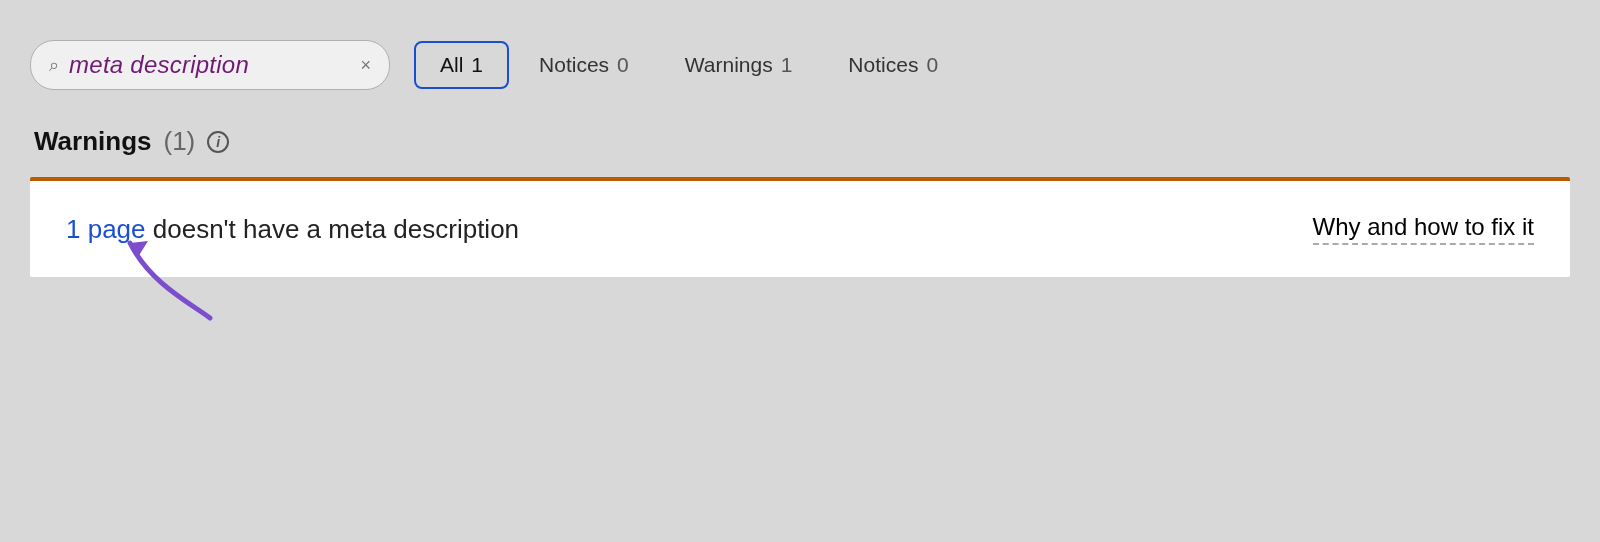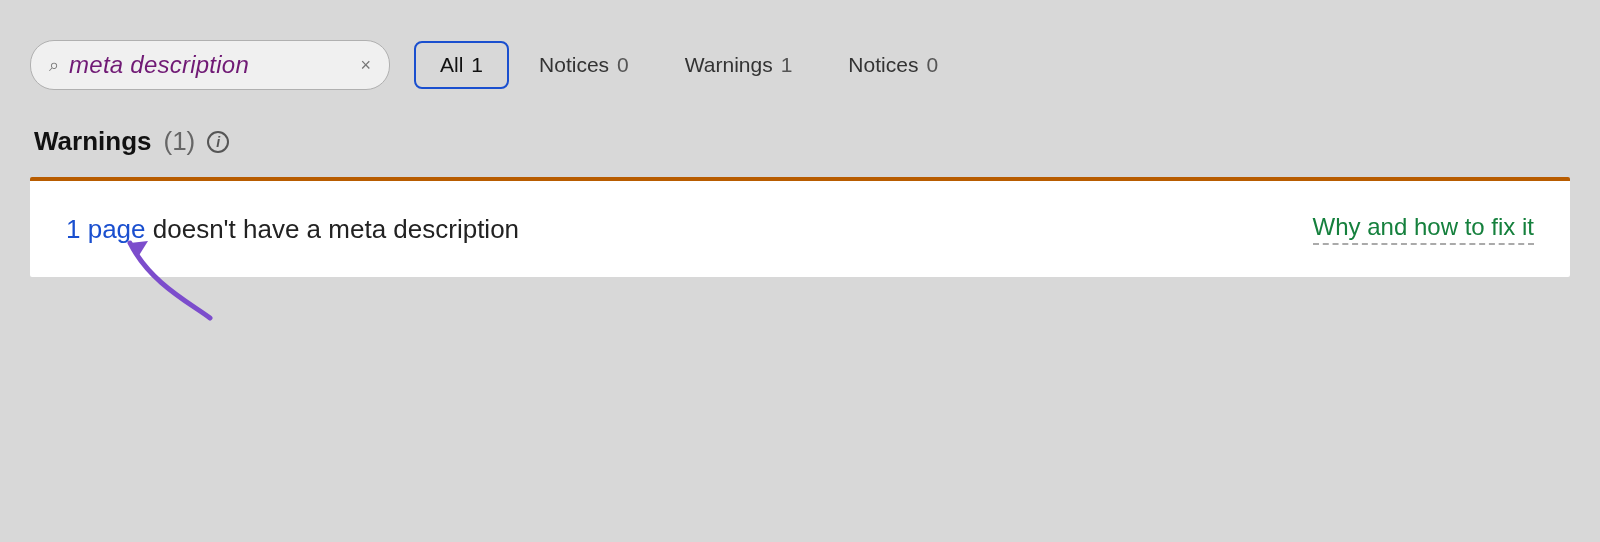--- a/index.html
+++ b/index.html
@@ -157,21 +157,21 @@
     }
 
     .card-link {
       color: #1a4fcf;
       text-decoration: none;
       cursor: pointer;
     }
 
     .fix-link {
       font-size: 24px;
-      color: #15803d;
+      color: #000000;
       border-bottom: 2px dashed #aaa;
       cursor: pointer;
       padding-bottom: 2px;
       margin-left: 40px;
       white-space: nowrap;
     }
 
     
     .arrow-annotation {
       position: absolute;

